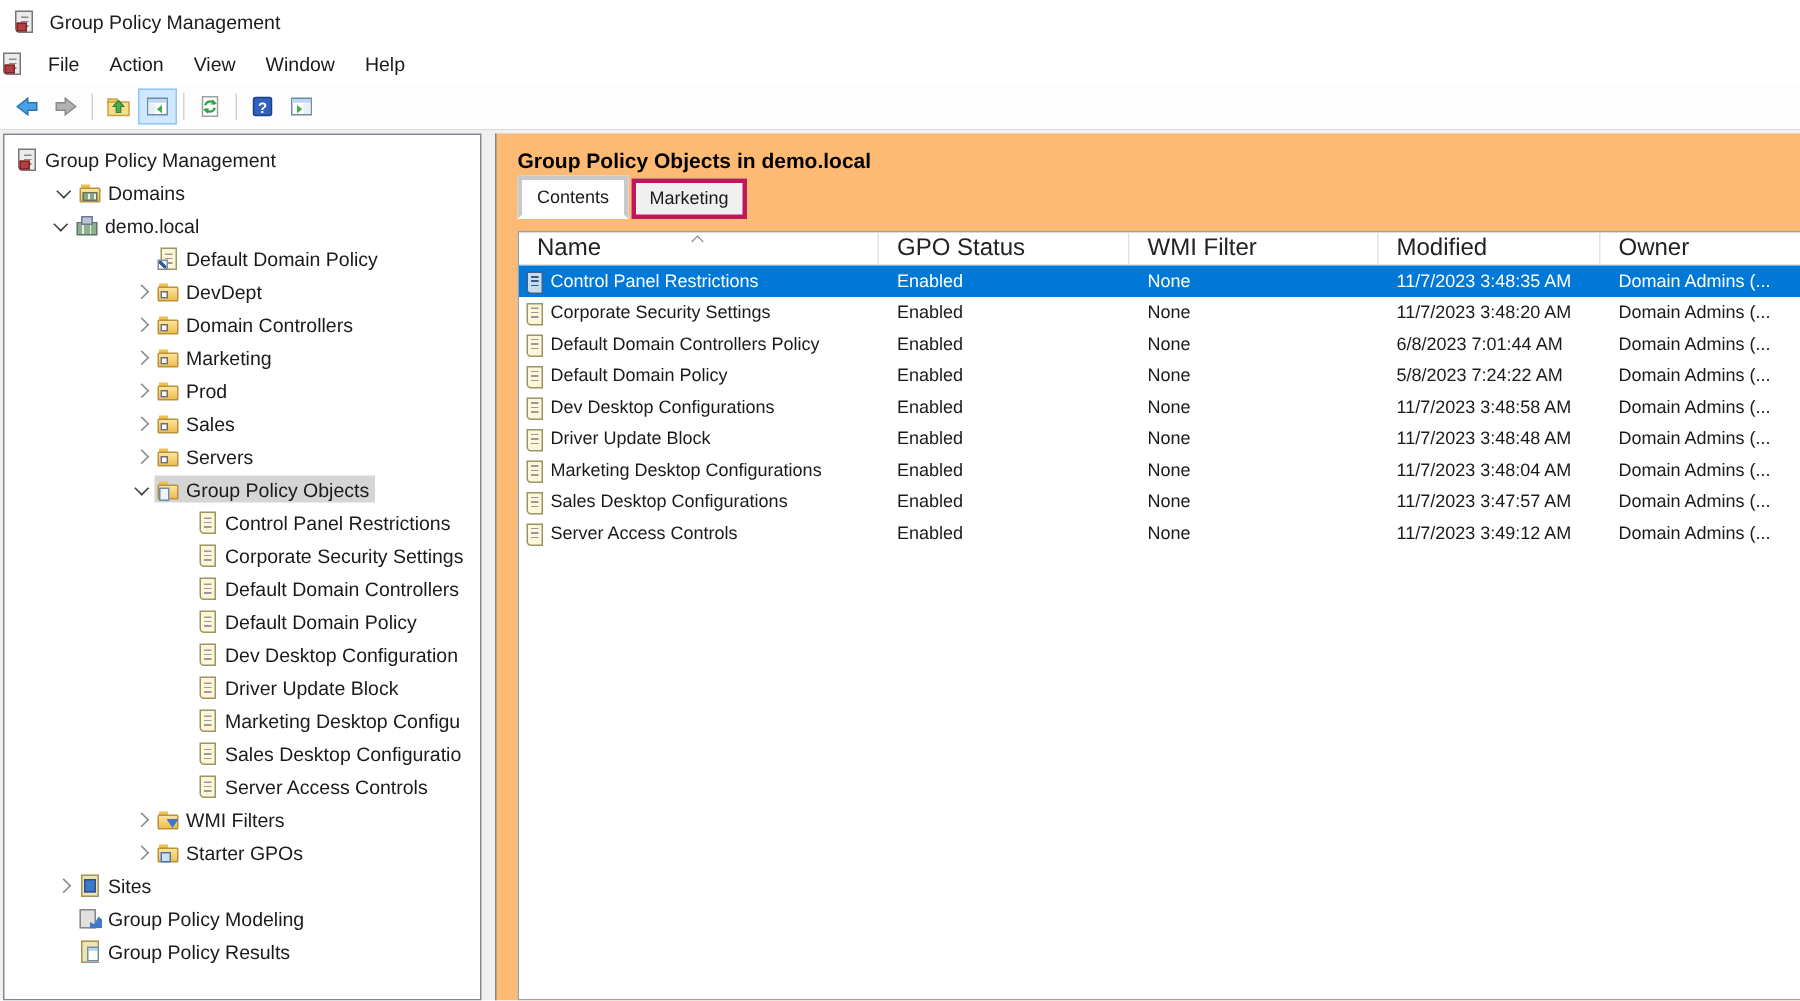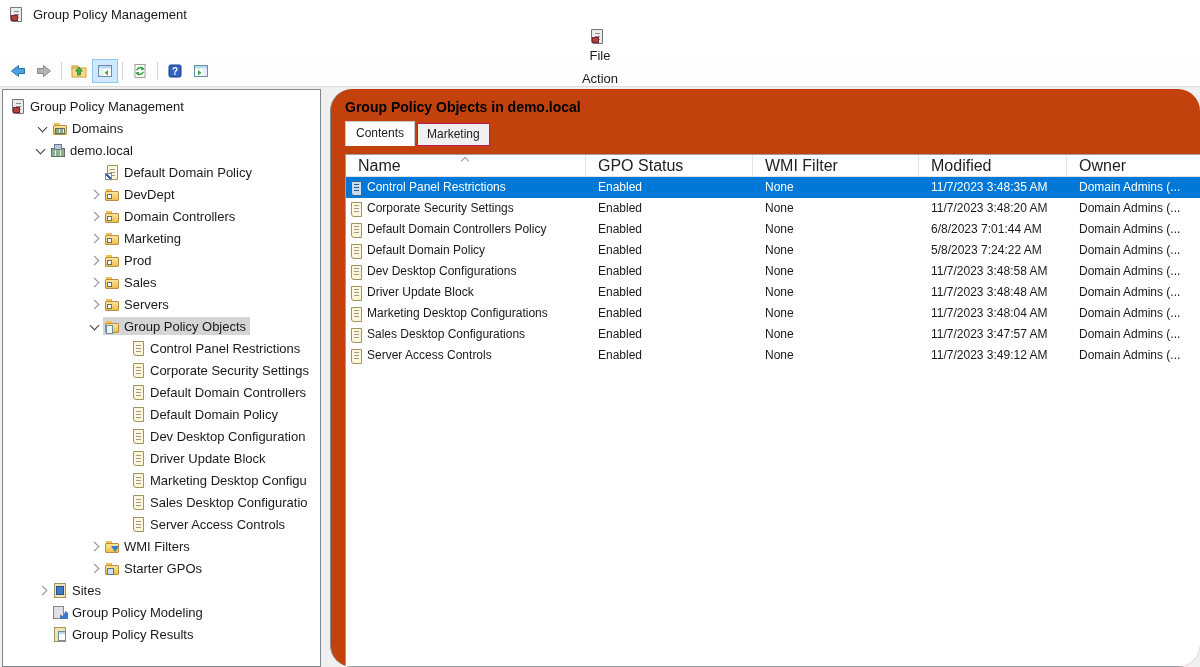--- a/index.html
+++ b/index.html
@@ -6,32 +6,32 @@
   html,body { margin:0; padding:0; }
   body {
     width:1200px; height:667px; overflow:hidden;
     font-family:"Liberation Sans", sans-serif;
     font-size:12px; color:#1a1a1a; background:#fff;
   }
   
   .titlebar { height:28px; display:flex; align-items:center; gap:9px; padding-left:8px; background:#fff; }
   .titlebar .title { font-size:13px; }
   
-  .menubar { height:28px; display:flex; align-items:center; background:#fff; padding-left:0;flex-direction:column; }
+  .menubar { height:28px; display:flex; align-items:center; background:#fff; padding-left:0; }
   .menubar .mi { font-size:13px; padding:4px 10px; }
   .menubar .child-ic { margin-right:6px; }
   
   .toolbar { height:31px; display:flex; align-items:center; padding-left:5px; border-bottom:1px solid #dcdcdc; background:#fdfdfd; }
   .tbtn { width:26px; height:24px; display:flex; align-items:center; justify-content:center; border:1px solid transparent; }
   .tbtn.hl { background:#cde8ff; border-color:#92c7ef; }
   .tsep { width:1px; height:18px; background:#d4d4d4; margin:0 4px; }
   
   .main { height:580px; background:#f0f0f0; display:flex; padding-top:2px; }
   .tree-pane { width:319px; margin-left:2px; background:#fff; border:1px solid #828790; overflow:hidden; padding-top:5px; }
-  .content-pane { flex:1; margin-left:9px; background:#c2410c; border-left:1px solid #828790; display:flex; flex-direction:column; overflow:hidden;border-radius:22px; }
+  .content-pane { flex:1; margin-left:9px; background:#fdba74; border-left:1px solid #828790; display:flex; flex-direction:column; overflow:hidden; }
   
   .trow { display:flex; align-items:center; height:22px; font-size:13px; white-space:nowrap; }
   .chev { width:16px; height:16px; position:relative; flex:none; }
   .chev.exp::before { content:""; position:absolute; left:4px; top:4px; width:6px; height:6px;
      border-right:1.6px solid #3c3c3c; border-bottom:1.6px solid #3c3c3c; transform:rotate(45deg); }
   .chev.col::before { content:""; position:absolute; left:4px; top:5px; width:6px; height:6px;
      border-right:1.4px solid #8a8a8a; border-top:1.4px solid #8a8a8a; transform:rotate(45deg); }
   .node { display:flex; align-items:center; gap:4px; padding:1px 4px 1px 1px; }
   .trow.selected .node { background:#d5d5d5; }
   
@@ -71,21 +71,21 @@
   .ic-sites::before { content:""; position:absolute; left:2px; top:1px; width:10px; height:13px; background:#efe3b2; border:1px solid #a2935f; }
   .ic-sites::after { content:""; position:absolute; left:4px; top:4px; width:6px; height:7px; background:#3f78c8; border:1px solid #28508a; }
   .ic-modeling::before { content:""; position:absolute; left:1px; top:2px; width:9px; height:11px; background:#e0e0e0; border:1px solid #868686; }
   .ic-modeling::after { content:""; position:absolute; right:0; bottom:1px; width:8px; height:8px; background:#3f78c8;
      clip-path:polygon(0 100%,0 45%,35% 65%,70% 0,100% 25%,100% 100%); }
   .ic-results::before { content:""; position:absolute; left:2px; top:1px; width:10px; height:13px; background:#efe3b2; border:1px solid #a2935f; }
   .ic-results::after { content:""; position:absolute; left:6px; top:5px; width:6px; height:8px; background:#fff; border:1px solid #6d8ca8; box-shadow:inset 0 2px 0 #bdd7ee; }
   
   .c-header { font-size:14px; font-weight:bold; padding:10px 0 0 14px; color:#000; }
   .tabs { display:flex; align-items:flex-end; margin:9px 0 0 14px; height:22px; }
-  .tab { font-size:12px; padding:3px 9px 4px; border:1px solid #be185d; background:#f0f0f0; margin-right:2px; }
+  .tab { font-size:12px; padding:3px 9px 4px; border:3px solid #be185d; background:#f0f0f0; margin-right:2px; }
   .tab.active { background:#fff; padding:4px 10px 5px; border-color:#c9c9c9; border-bottom-color:#fff; }
   .table-panel { flex:1; margin:8px -2px 0 14px; border:1px solid #9aa0a6; background:#fff; display:flex; flex-direction:column; overflow:hidden; }
   .thead { display:flex; height:22px; border-bottom:1px solid #e3e3e3; background:#fff; flex:none; }
   .hcell { font-size:16px; color:#222; padding-left:12px; line-height:21px; border-right:1px solid #e3e3e3; position:relative; overflow:hidden; white-space:nowrap; }
   .hcell:last-child { border-right:none; }
   .sort-caret { position:absolute; left:115px; top:0; width:8px; height:8px; }
   .sort-caret::before { content:""; position:absolute; left:1px; top:3px; width:5px; height:5px;
      border-left:1px solid #9a9a9a; border-top:1px solid #9a9a9a; transform:rotate(45deg); }
   .row { display:flex; height:21px; align-items:center; flex:none; }
   .cell { padding-left:12px; overflow:hidden; white-space:nowrap; line-height:21px; }

